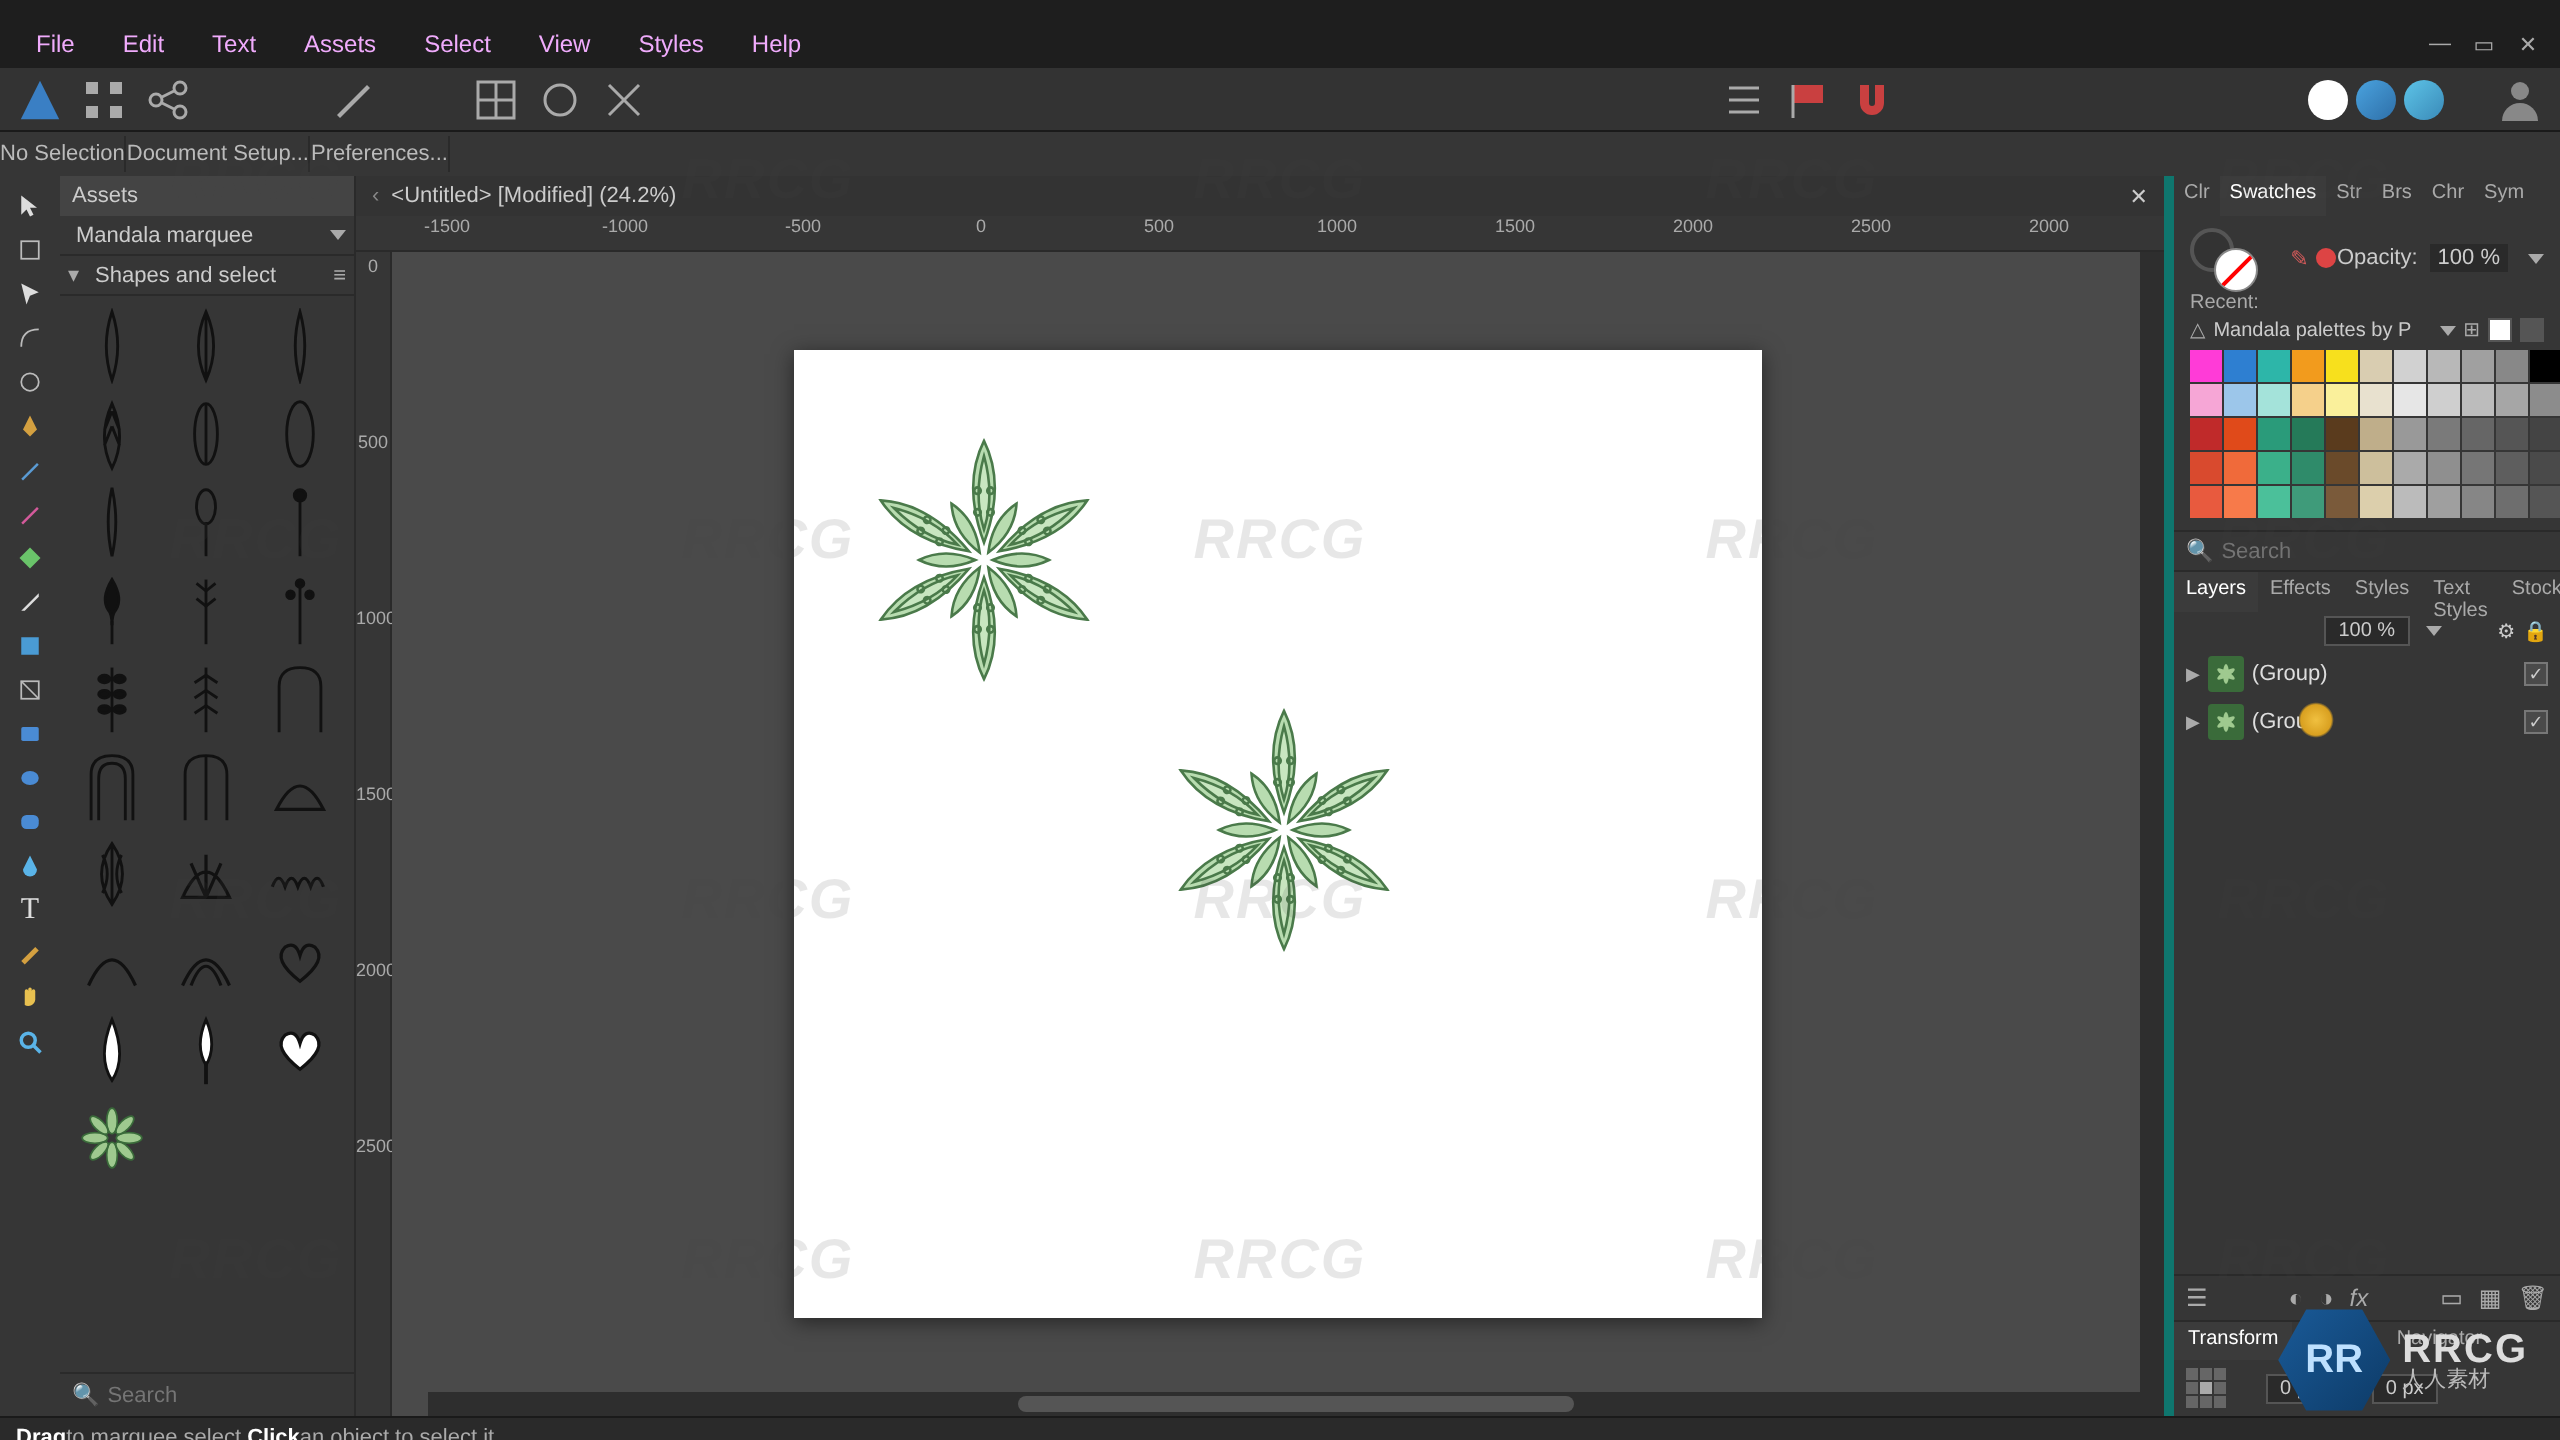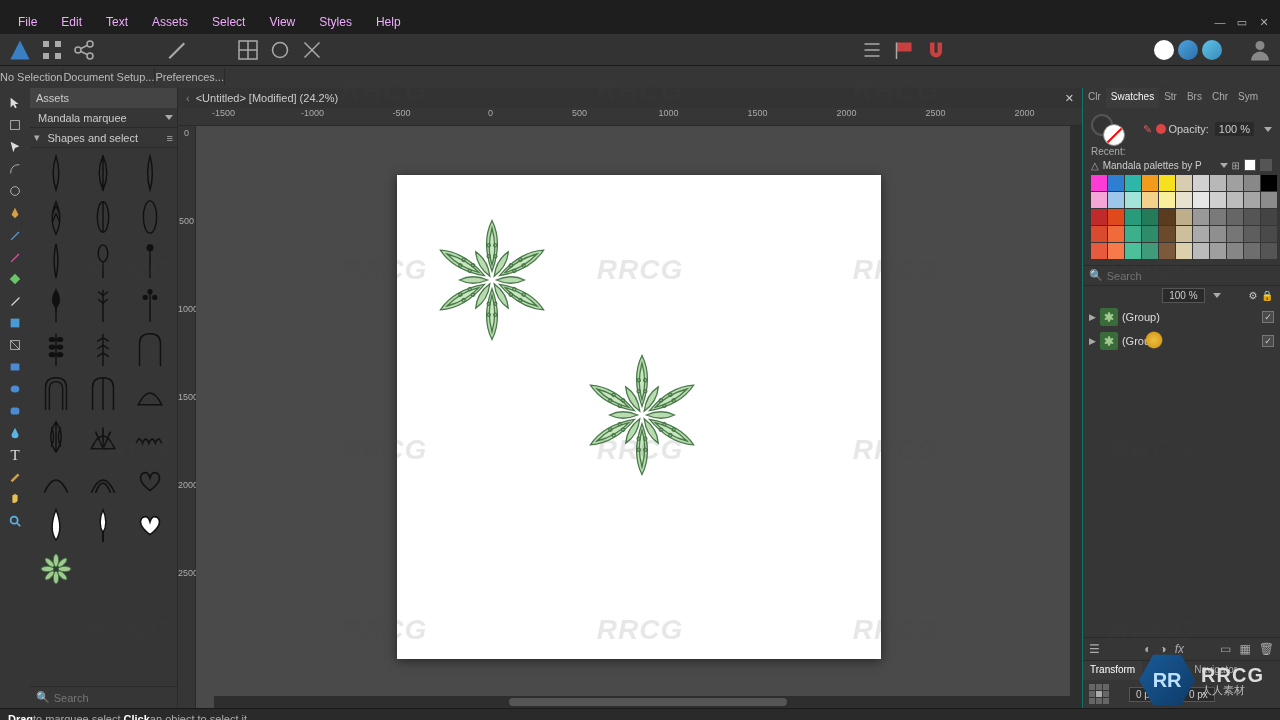--- a/index.html
+++ b/index.html
@@ -33,21 +33,21 @@
 .doc-tab-row { height: 20px; background: #333; display: flex; align-items: center; font-size: 11px; color: #ccc; padding-left: 8px; }
 .doc-tab-row .close { margin-left: auto; margin-right: 8px; }
 .ruler-h { height: 18px; background: #363636; display: flex; font-size: 9px; color: #aaa; overflow: hidden; border-bottom: 1px solid #2a2a2a; }
 .ruler-h span { width: 89px; text-align: center; padding-left: 2px; }
 .canvas-body { flex: 1; display: flex; }
 .ruler-v { width: 18px; background: #363636; font-size: 9px; color: #aaa; border-right: 1px solid #2a2a2a; display:flex; flex-direction:column; }
 .ruler-v span { height: 88px; writing-mode: horizontal-tb; padding-top:2px; text-align:center; }
 .viewport { flex: 1; background: #4a4a4a; display: flex; align-items: center; justify-content: center; overflow: hidden; position:relative; }
 .artboard { width: 484px; height: 484px; background: #fff; position: relative; box-shadow: 0 2px 10px rgba(0,0,0,.5); }
 .mandala { position: absolute; }
-.right-col { width: 198px; background: #363636; display: flex; flex-direction: column; border-left: 1px solid #0f766e; }
+.right-col { width: 198px; background: #363636; display: flex; flex-direction: column; border-left: 5px solid #0f766e; }
 .r-tabs { height: 20px; display: flex; font-size: 10px; color: #aaa; }
 .r-tab { padding: 3px 5px; }
 .r-tab.active { color: #fff; background:#3b3b3b; }
 .color-zone { padding: 6px 8px; }
 .color-well-row { display:flex; align-items:center; justify-content:space-between;}
 .color-wells { display:flex; align-items:center; gap:4px; position:relative; width:50px; height:30px;}
 .well1 { width:22px; height:22px; border-radius:50%; background:#333; border:2px solid #555; position:absolute; top:0; left:0;}
 .well2 { width:22px; height:22px; border-radius:50%; background:#fff; position:absolute; top:10px; left:12px; border:1px solid #888; overflow:hidden;}
 .well2::after{ content:""; position:absolute; width:140%; height:2px; background:red; top:48%; left:-20%; transform:rotate(-45deg);}
 .opacity-row { font-size:11px; color:#ccc; display:flex; align-items:center; gap:6px;}
@@ -666,20 +666,29 @@
           <div class="sw" style="background: rgb(110, 110, 110);"></div>
           <div class="sw" style="background: rgb(85, 85, 85);"></div>
         </div>
     </div>
     <div class="search2">
       <span style="margin-right:4px;color:#888">🔍</span>
       <input placeholder="Search" style="">
     </div>
 
     <div class="layers-zone">
+      <div class="layer-tabs">
+        <span class="layer-tab active">Layers</span>
+        <span class="layer-tab">Effects</span>
+        <span class="layer-tab">Styles</span>
+        <span class="layer-tab">Text Styles</span>
+        <span class="layer-tab">Stock</span>
+        <span style="flex:1"></span>
+
+      </div>
       <div class="layer-opacity">
         <span style="flex:1"></span>
         <span class="val">100 %</span>
         <span class="triangle"></span>
         <span style="width:20px"></span>
         <span>⚙</span>
         <span>🔒</span>
       </div>
       <div class="layer-row">
         <span class="arrow">▶</span>

